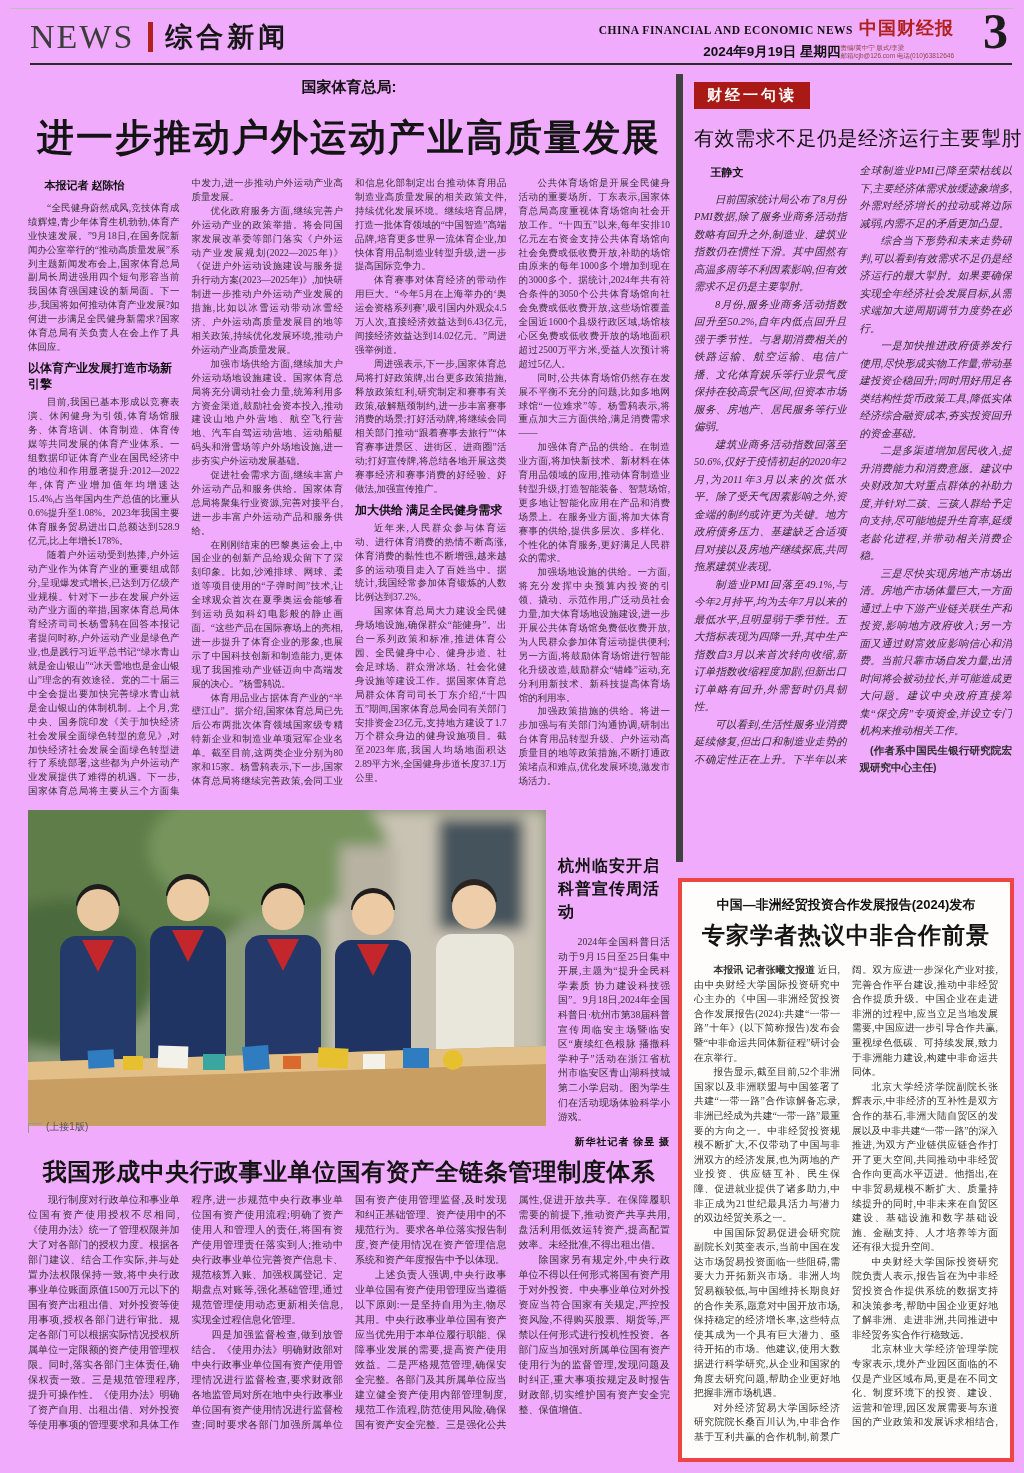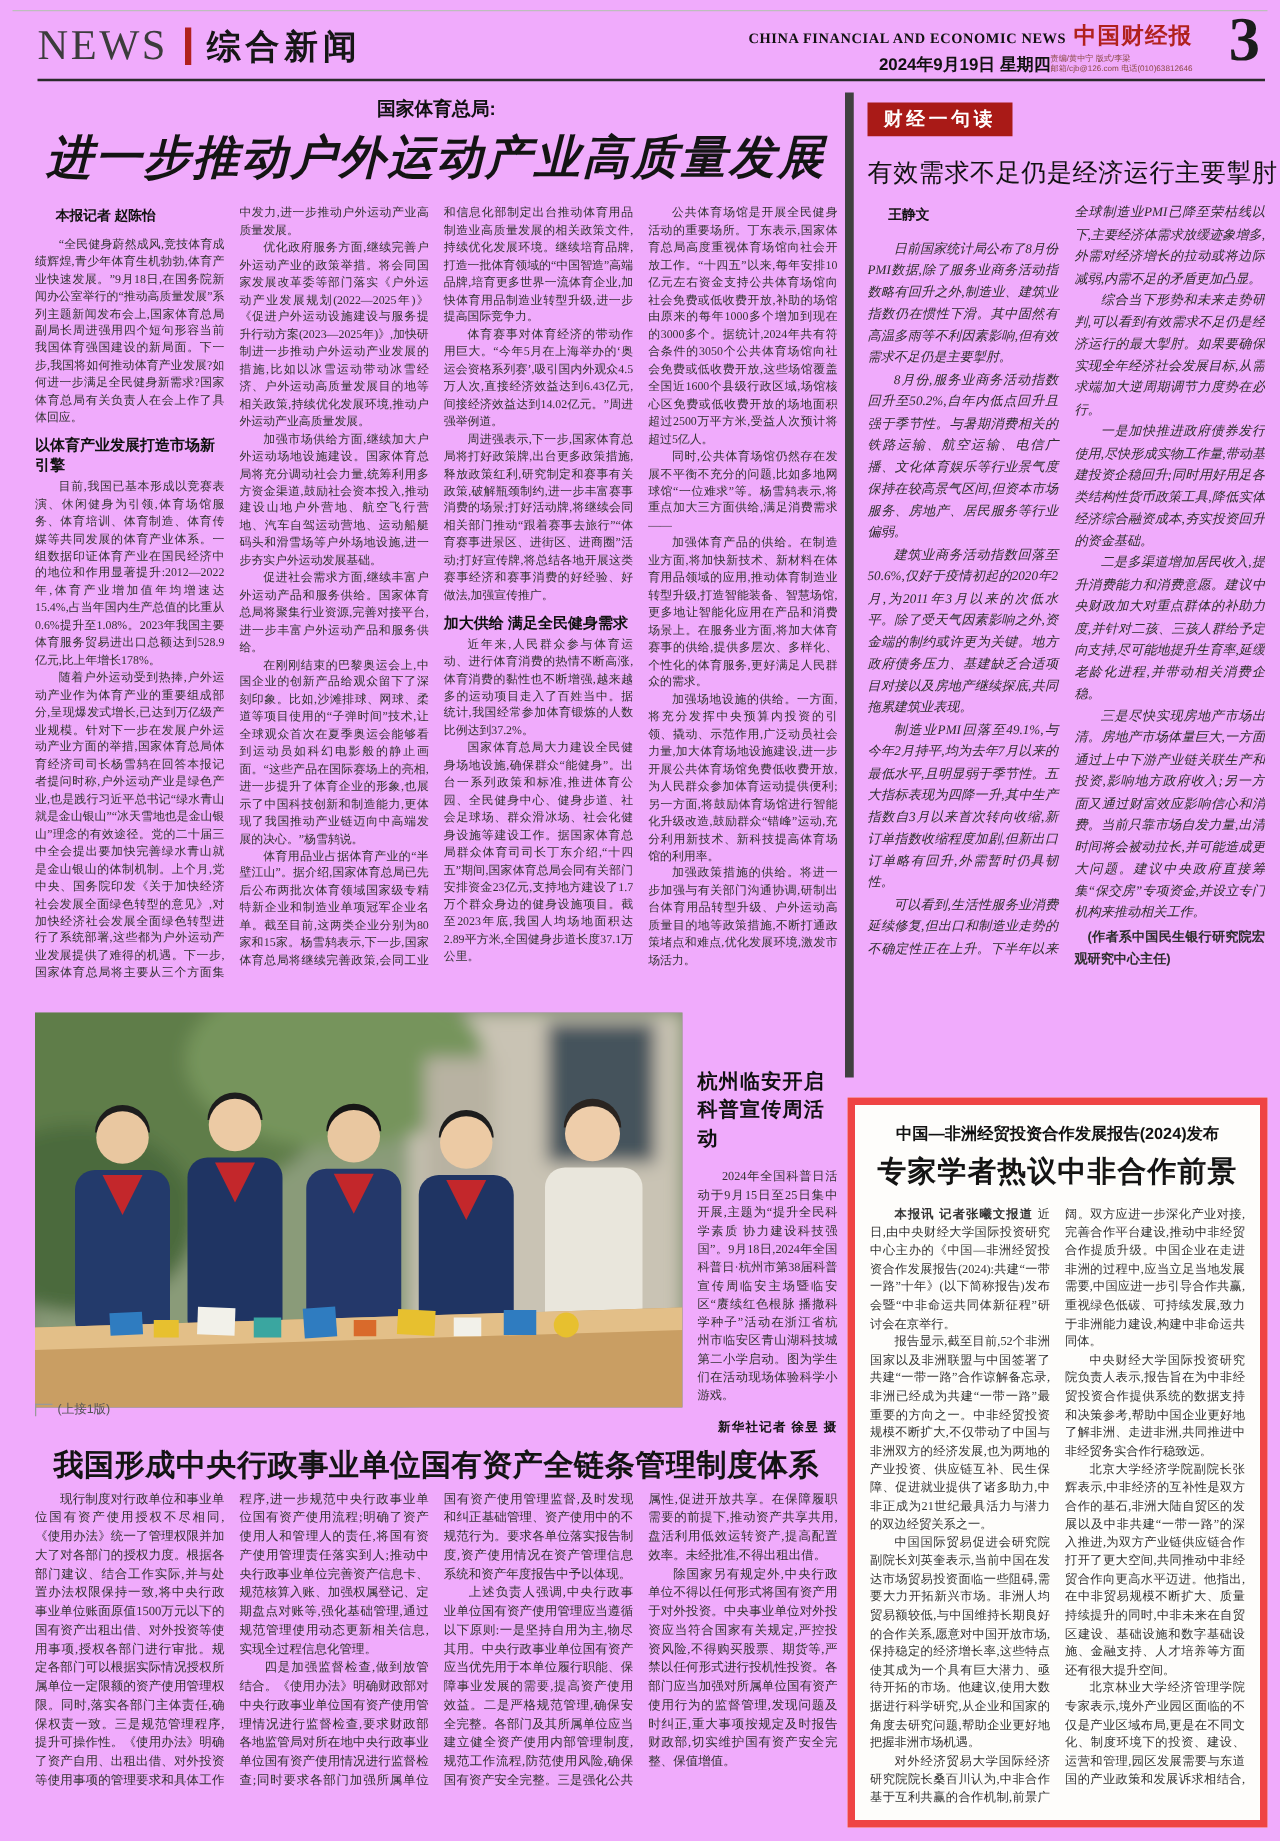--- a/index.html
+++ b/index.html
@@ -18,21 +18,21 @@
   .mh-row2{display:flex;justify-content:flex-end;align-items:center;margin-top:3px;}
   .date{font-size:13.5px;font-weight:700;color:#111;}
   .staff{font-size:6.5px;color:#8a4a45;text-align:left;line-height:8px;}
   .page-no{position:absolute;right:16px;top:6px;font-family:"Liberation Serif",serif;
            font-size:50px;font-weight:700;color:#1c1c1c;line-height:1;}
   .head-rule{position:absolute;left:30px;right:12px;top:63px;height:2px;background:#2a2a2a;}
   
   .main-art{position:absolute;left:28px;top:76px;width:642px;}
   .kicker{text-align:center;font-size:15px;font-weight:700;color:#111;margin:2px 0 4px;}
   .m-title{text-align:center;font-family:"Liberation Serif","DejaVu Serif",serif;font-weight:600;
-           font-size:37px;letter-spacing:2px;color:#141414;margin:4px 0 14px;white-space:nowrap;font-style:italic;}
+           font-size:37px;letter-spacing:2px;color:#141414;margin:16px 0 14px;white-space:nowrap;}
   .cols{column-count:4;column-gap:12px;height:628px;overflow:hidden;text-align:justify;
         font-family:"Liberation Serif","DejaVu Serif",serif;font-size:9.5px;line-height:13.9px;color:#333;}
   .cols .p,.c-cols .p,.b-cols .p,.bx-cols .p{text-indent:2em;margin:0;}
   .cols .h{font-family:"Liberation Sans",sans-serif;font-size:12px;font-weight:700;color:#111;
            line-height:16px;margin:5px 0 4px;text-align:left;text-indent:0;}
   .cols .by,.c-cols .by{font-family:"Liberation Sans",sans-serif;font-style:normal;font-weight:700;
            font-size:11px;color:#111;text-indent:1.5em;margin:2px 0 9px;text-align:left;}
   
   .commentary{position:absolute;left:676px;top:74px;width:336px;height:788px;
               border-left:7px solid #404040;padding-left:11px;box-sizing:border-box;}
@@ -55,21 +55,21 @@
   
   .cont-row{position:absolute;left:28px;top:1120px;font-size:10px;color:#555;display:flex;align-items:flex-start;gap:4px;}
   .corner{width:13px;height:9px;border-left:1px solid #999;border-top:1px solid #999;margin-top:3px;}
   .b-title{position:absolute;left:28px;top:1136px;width:642px;text-align:center;white-space:nowrap;
            font-family:"Liberation Serif",serif;font-size:24px;font-weight:600;letter-spacing:.5px;color:#141414;}
   .b-cols{position:absolute;left:28px;top:1192px;width:642px;height:281px;overflow:hidden;
           column-count:4;column-gap:12px;text-align:justify;
           font-family:"Liberation Serif","DejaVu Serif",serif;font-size:10px;line-height:15px;color:#333;}
   
   .redbox{position:absolute;left:678px;top:878px;width:336px;height:584px;box-sizing:border-box;
-          border:6px solid #ef4444;padding:12px 12px 8px;background:#fefdfb;}
+          border:4px solid #ef4444;padding:12px 12px 8px;background:#fefdfb;}
   .bx-kicker{text-align:center;font-size:13px;font-weight:700;color:#111;margin:2px 0 6px;}
   .bx-title{text-align:center;font-family:"Liberation Serif",serif;font-size:23px;font-weight:600;
             letter-spacing:1px;color:#141414;margin:0 0 12px;white-space:nowrap;}
   .bx-cols{column-count:2;column-gap:12px;height:492px;overflow:hidden;text-align:justify;
            font-family:"Liberation Serif","DejaVu Serif",serif;font-size:9.8px;line-height:14.6px;color:#333;}
   .bx-cols b{font-family:"Liberation Sans",sans-serif;}
 </style>
 </head>
 <body>
 
@@ -227,19 +227,19 @@
     </div>
 
   <section class="redbox">
     <div class="bx-kicker">中国—非洲经贸投资合作发展报告(2024)发布</div>
     <h2 class="bx-title">专家学者热议中非合作前景</h2>
     <div class="bx-cols">
         <p class="p"><b>本报讯 记者张曦文报道 </b>近日,由中央财经大学国际投资研究中心主办的《中国—非洲经贸投资合作发展报告(2024):共建“一带一路”十年》(以下简称报告)发布会暨“中非命运共同体新征程”研讨会在京举行。</p>
         <p class="p">报告显示,截至目前,52个非洲国家以及非洲联盟与中国签署了共建“一带一路”合作谅解备忘录,非洲已经成为共建“一带一路”最重要的方向之一。中非经贸投资规模不断扩大,不仅带动了中国与非洲双方的经济发展,也为两地的产业投资、供应链互补、民生保障、促进就业提供了诸多助力,中非正成为21世纪最具活力与潜力的双边经贸关系之一。</p>
         <p class="p">中国国际贸易促进会研究院副院长刘英奎表示,当前中国在发达市场贸易投资面临一些阻碍,需要大力开拓新兴市场。非洲人均贸易额较低,与中国维持长期良好的合作关系,愿意对中国开放市场,保持稳定的经济增长率,这些特点使其成为一个具有巨大潜力、亟待开拓的市场。他建议,使用大数据进行科学研究,从企业和国家的角度去研究问题,帮助企业更好地把握非洲市场机遇。</p>
         <p class="p">对外经济贸易大学国际经济研究院院长桑百川认为,中非合作基于互利共赢的合作机制,前景广阔。双方应进一步深化产业对接,完善合作平台建设,推动中非经贸合作提质升级。中国企业在走进非洲的过程中,应当立足当地发展需要,中国应进一步引导合作共赢,重视绿色低碳、可持续发展,致力于非洲能力建设,构建中非命运共同体。</p>
+        <p class="p">北京大学经济学院副院长张辉表示,中非经济的互补性是双方合作的基石,非洲大陆自贸区的发展以及中非共建“一带一路”的深入推进,为双方产业链供应链合作打开了更大空间,共同推动中非经贸合作向更高水平迈进。他指出,在中非贸易规模不断扩大、质量持续提升的同时,中非未来在自贸区建设、基础设施和数字基础设施、金融支持、人才培养等方面还有很大提升空间。</p>
         <p class="p">中央财经大学国际投资研究院负责人表示,报告旨在为中非经贸投资合作提供系统的数据支持和决策参考,帮助中国企业更好地了解非洲、走进非洲,共同推进中非经贸务实合作行稳致远。</p>
-        <p class="p">北京大学经济学院副院长张辉表示,中非经济的互补性是双方合作的基石,非洲大陆自贸区的发展以及中非共建“一带一路”的深入推进,为双方产业链供应链合作打开了更大空间,共同推动中非经贸合作向更高水平迈进。他指出,在中非贸易规模不断扩大、质量持续提升的同时,中非未来在自贸区建设、基础设施和数字基础设施、金融支持、人才培养等方面还有很大提升空间。</p>
         <p class="p">北京林业大学经济管理学院专家表示,境外产业园区面临的不仅是产业区域布局,更是在不同文化、制度环境下的投资、建设、运营和管理,园区发展需要与东道国的产业政策和发展诉求相结合,这也是值得关注与深入研究的课题。</p>
       </div>
   </section>
 
 </div>
 
 </body></html>

